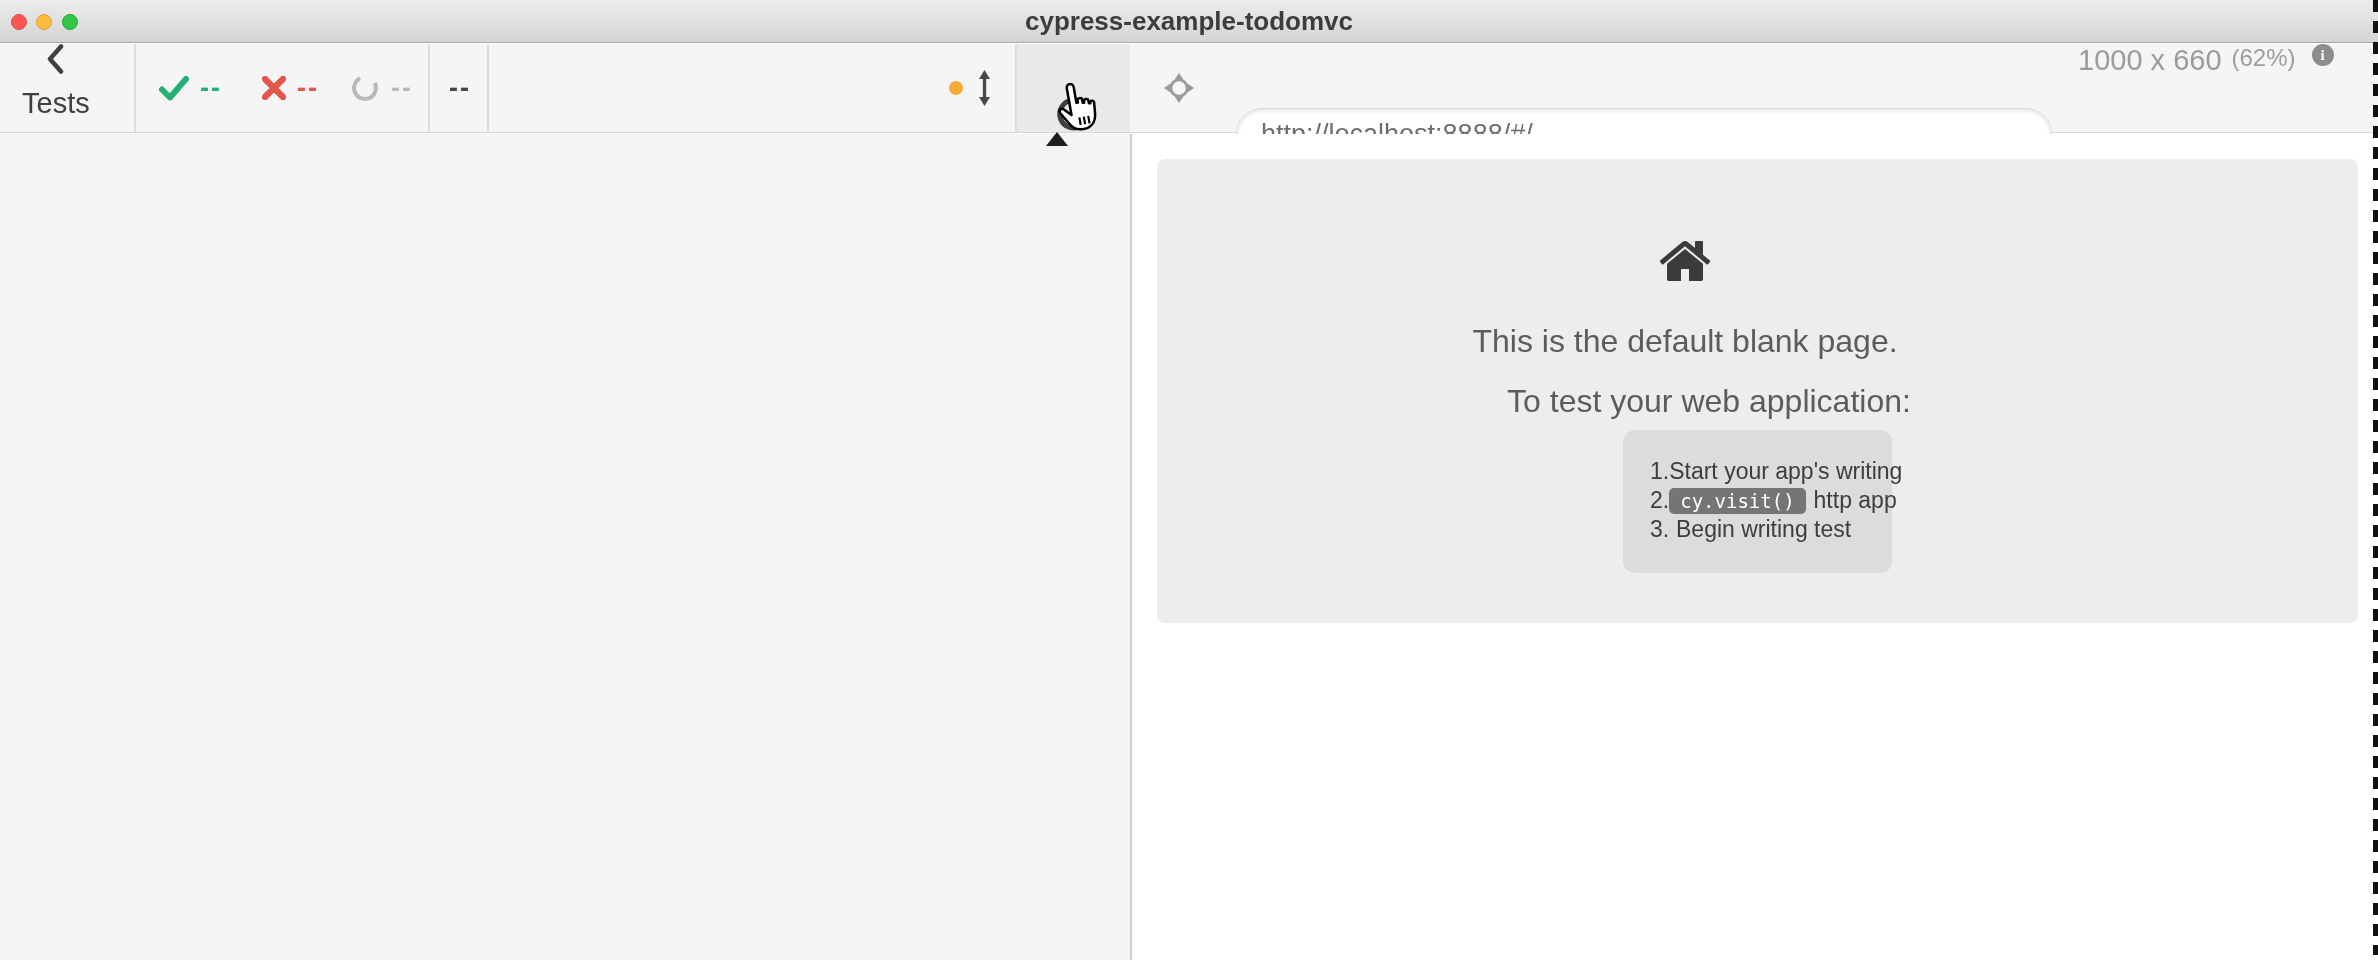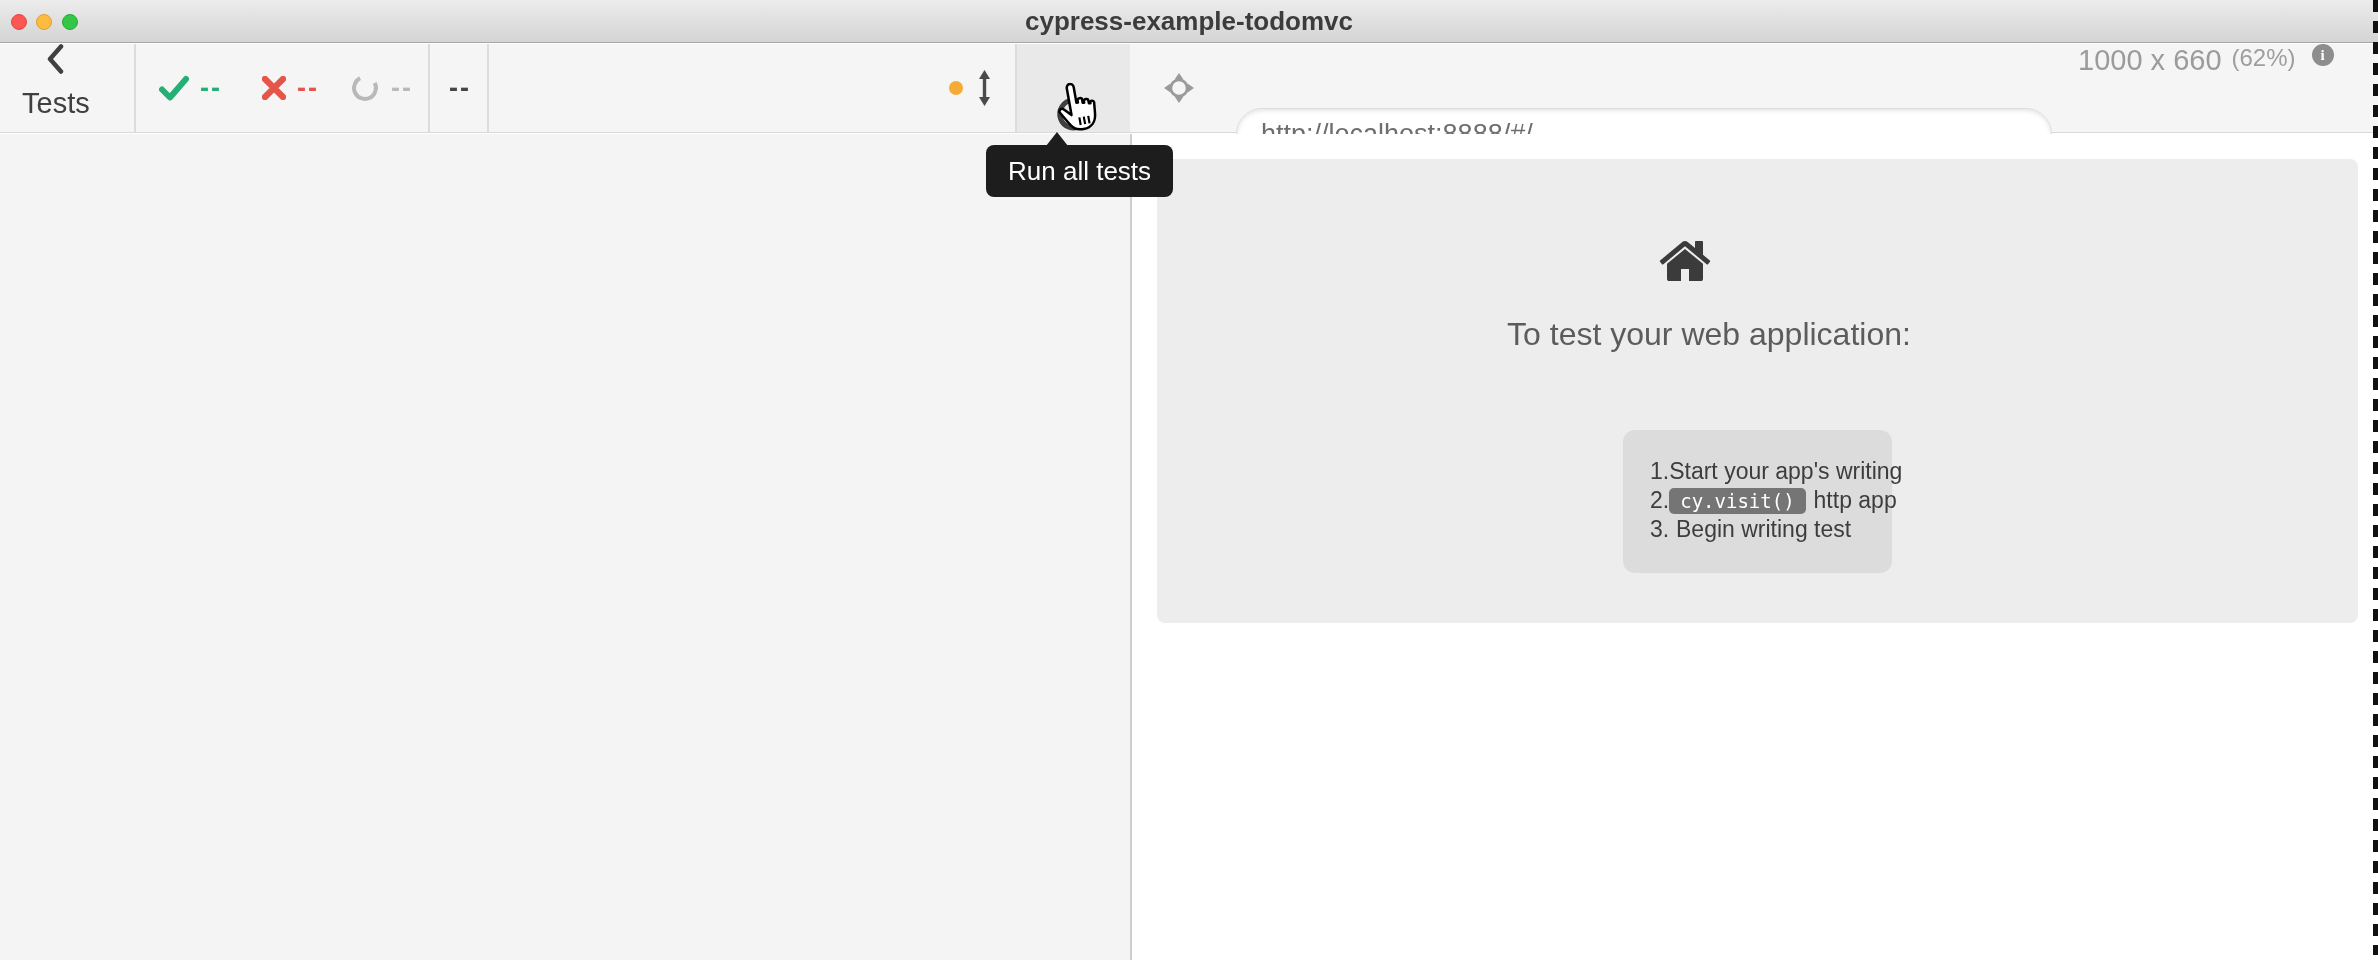--- a/index.html
+++ b/index.html
@@ -160,37 +160,37 @@
     <div class="url-pill">http://localhost:8888/#/</div>
 
     <div class="viewport-info">
       <span class="vp-size">1000 x 660</span>
       <span class="vp-zoom">(62%)</span>
       <span class="info-icon">i</span>
     </div>
   </div>
 
   <div class="tooltip-caret"></div>
-  <div class="tooltip">Run all tests</div>
 
   <svg class="cursor-hand" width="46" height="50" viewBox="0 0 26 30">
     <path d="M 9.5 3 C 9.5 1.6 10.6 0.8 11.6 0.8 C 12.6 0.8 13.7 1.6 13.7 3 L 13.7 12.5 L 14.6 12.6 L 14.6 11.2 C 14.6 9.8 17.4 9.8 17.4 11.2 L 17.4 13.2 L 18.3 13.3 L 18.3 12.4 C 18.3 11 21 11 21 12.4 L 21 14.2 L 21.9 14.3 L 21.9 13.8 C 21.9 12.6 24.2 12.6 24.2 14 L 23.6 20.6 C 23.2 25.4 20.3 28.8 15.2 28.8 C 10.4 28.8 8.6 26.6 6.8 23.4 L 3 16.9 C 2 15.2 4.2 13.8 5.6 15.2 L 9.5 19.3 Z" fill="#fff" stroke="#000" stroke-width="1.5" stroke-linejoin="round"></path>
     <path d="M13.9 21.5 v4.6 M16.6 21.5 v4.6 M19.3 21.5 v4.6" stroke="#000" stroke-width="1.3" fill="none"></path>
   </svg>
 
   <div class="spec-pane"></div>
 
   <div class="browser-pane">
     <div class="aut-frame">
       <div class="aut-content">
         <div class="home-wrap">
           <svg width="52" height="56" viewBox="0 0 1664 1792">
             <path fill="#3b3b3b" d="M1408 992v480q0 26-19 45t-45 19h-384v-384h-256v384h-384q-26 0-45-19t-19-45v-480q0-1 .5-3t.5-3l575-474 575 474q1 1 1 6zm223-69l-62 74q-8 9-21 11h-3q-13 0-21-7l-692-577-692 577q-12 8-24 7-13-2-21-11l-62-74q-8-10-7-23.5t11-21.5l719-599q32-26 76-26t76 26l244 204v-195q0-14 9-23t23-9h192q14 0 23 9t9 23v408l219 182q10 8 11 21.5t-7 23.5z"></path>
           </svg>
         </div>
+        <div class="aut-h1">This is the default blank page.</div>
         <div class="aut-h2">To test your web application:</div>
       </div>
 
       <div class="instructions">
         <div class="step">
           <span class="num">1.</span>
           <span>Start your app's writing</span>
         </div>
         <div class="step">
           <span class="num">2.</span>

